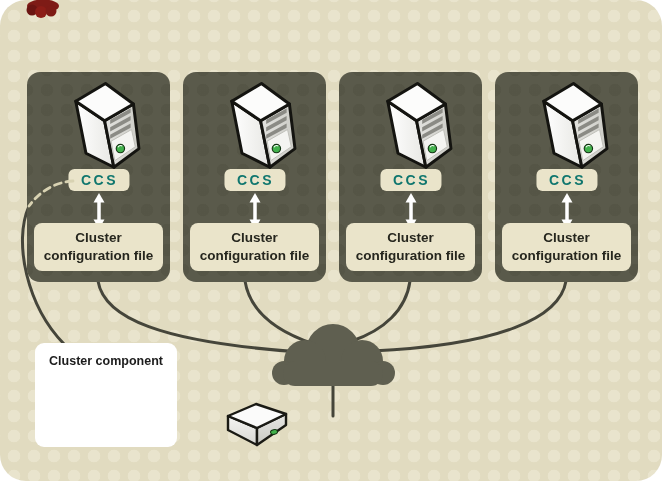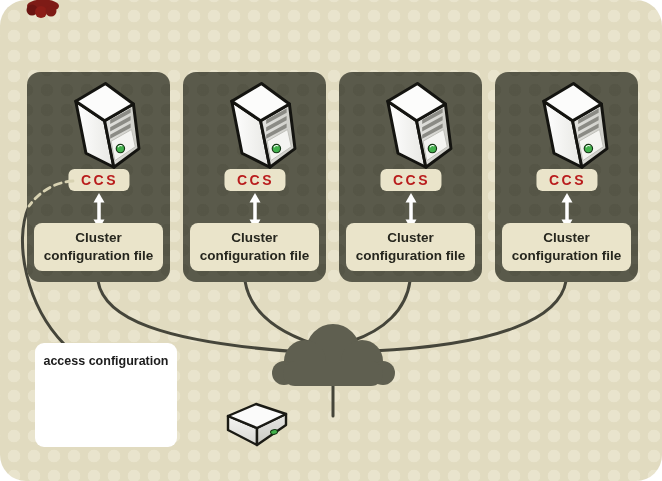--- a/index.html
+++ b/index.html
@@ -23,21 +23,21 @@
     background-image:radial-gradient(circle, #52524399 6px, rgba(82,82,67,0) 6.6px);
     background-size:20px 20px;background-position:10px 8px;
   }
   .node.n1{left:27px;} .node.n2{left:183px;} .node.n3{left:339px;} .node.n4{left:495px;}
 
   .server{position:absolute;top:5px;left:50%;transform:translateX(-50%);}
 
   .ccs{
     position:absolute;top:97px;left:50%;transform:translateX(-50%);
     background:#eae4ca;border-radius:6px;height:22px;line-height:22px;
-    padding:0 11px 0 13px;color:#b91c1c;font-size:14px;font-weight:700;
+    padding:0 11px 0 13px;color:#0f766e;font-size:14px;font-weight:700;
     letter-spacing:2.5px;white-space:nowrap;
   }
   .updown{position:absolute;top:121px;left:50%;transform:translateX(-50%);}
 
   .filebox{
     position:absolute;left:7px;right:7px;top:151px;height:48px;
     background:#eae4ca;border-radius:8px;color:#26261e;
     font-size:13.5px;font-weight:700;text-align:center;
     display:flex;flex-direction:column;justify-content:center;line-height:1.32;
   }
@@ -209,21 +209,21 @@
       <div>Cluster</div>
       <div>configuration file</div>
     </div>
   </div>
 
   <svg class="wires-over" width="662" height="481" viewBox="0 0 662 481">
     <path d="M73,181 Q46,183 29,206" fill="none" stroke="#d8d2b2" stroke-width="2.8" stroke-dasharray="7 5" stroke-linecap="round"></path>
   </svg>
 
   <div class="callout">
-    <div>access configuration</div>
+    <div>Cluster component</div>
   </div>
 
   <svg class="disk" width="66" height="47" viewBox="0 0 66 47">
     <defs>
       <linearGradient id="dF" x1="0" y1="0" x2="0" y2="1">
         <stop offset="0" stop-color="#f4f4f2"></stop>
           <stop offset="1" stop-color="#d8d8d3"></stop>
       </linearGradient>
       <linearGradient id="dS" x1="0" y1="0" x2="0" y2="1">
         <stop offset="0" stop-color="#e8e8e4"></stop>

